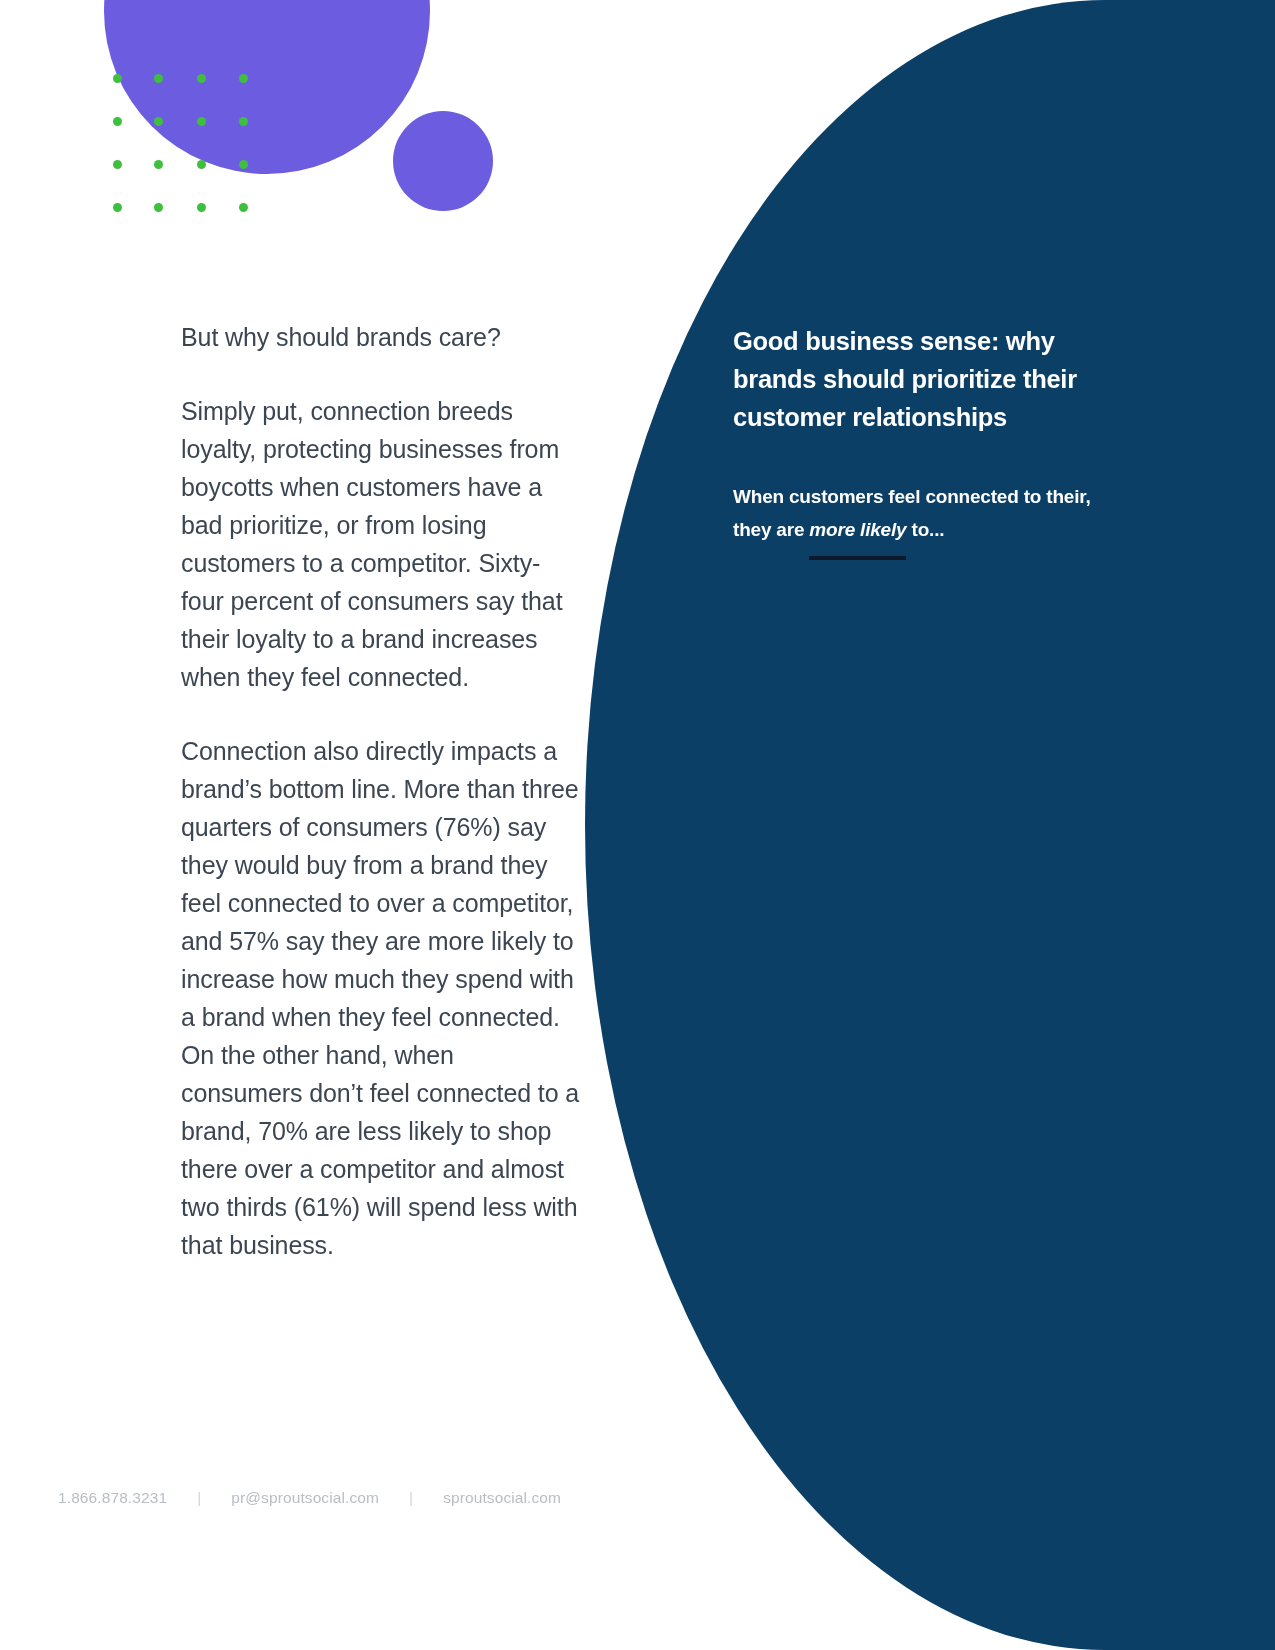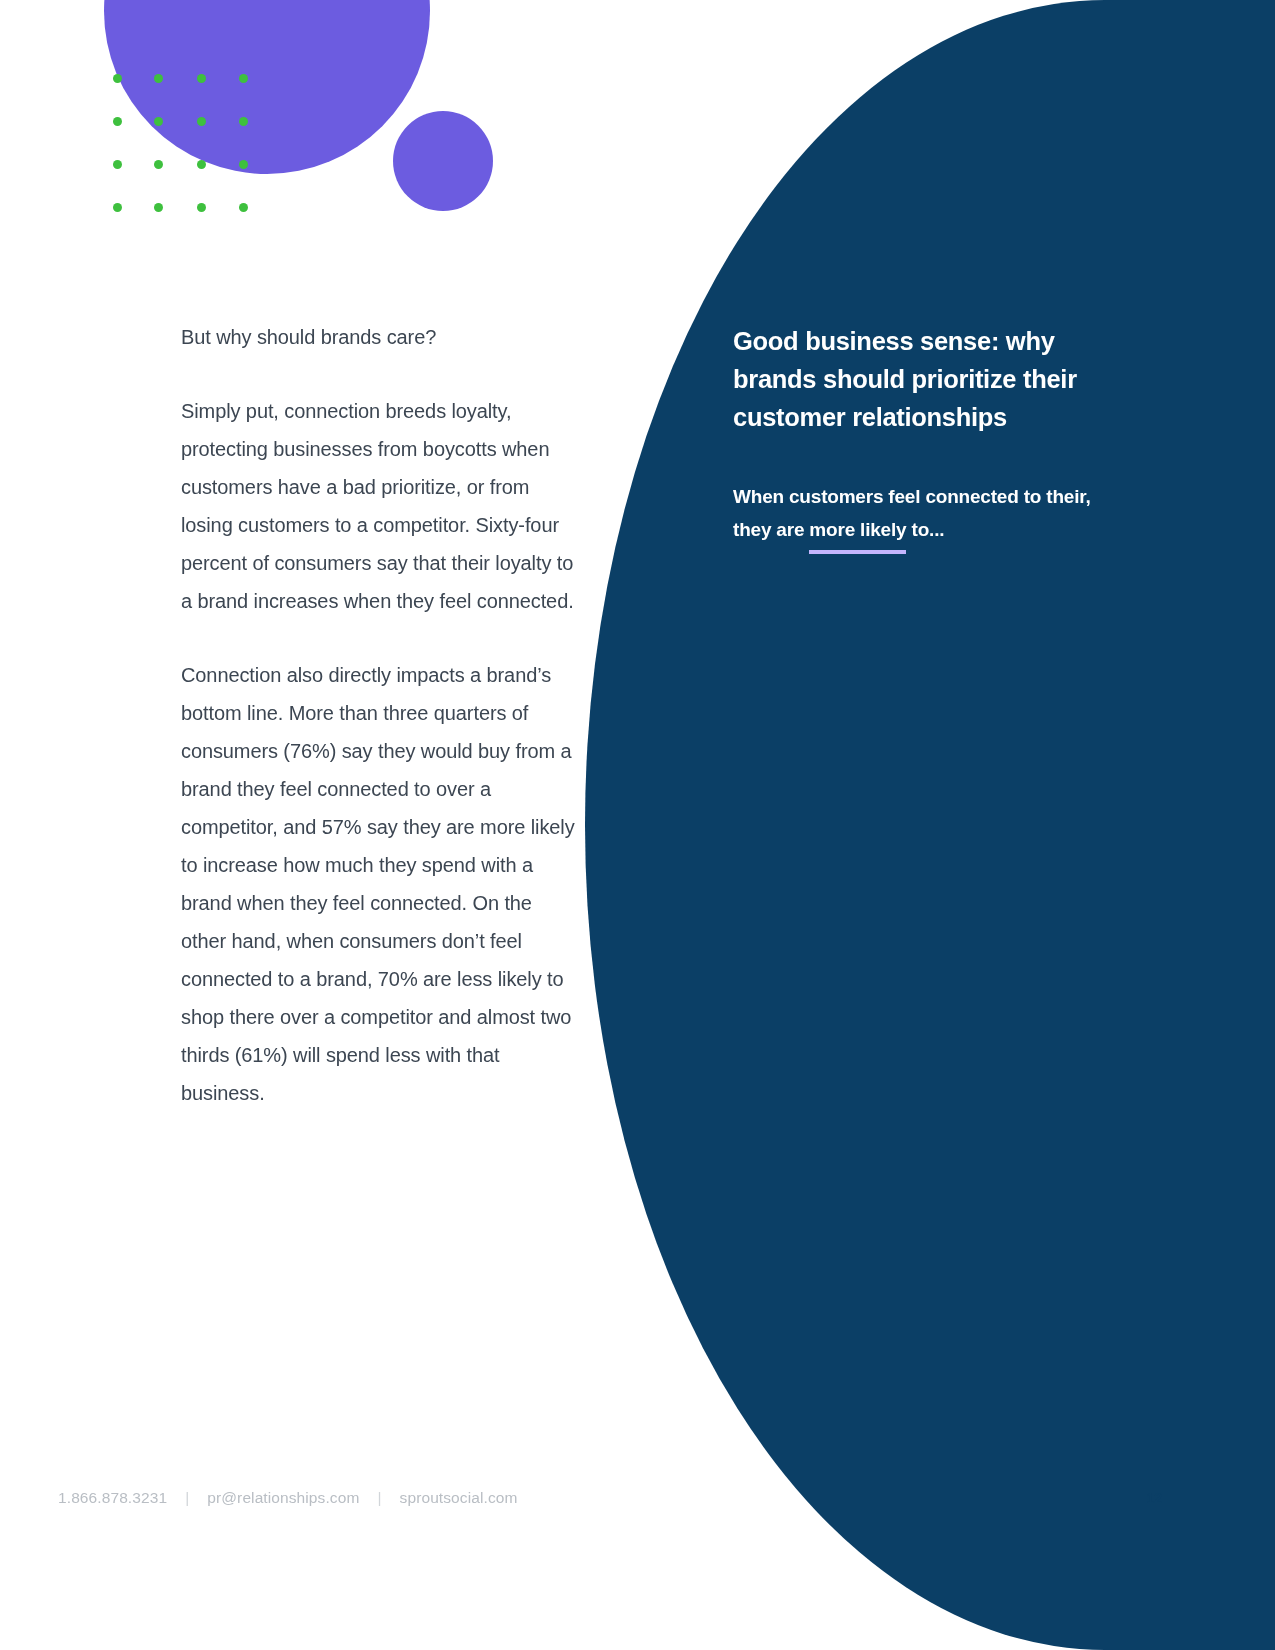--- a/index.html
+++ b/index.html
@@ -68,21 +68,21 @@
   }
 
   
   .left-col {
     position: absolute;
     left: 181px;
     top: 318px;
     width: 400px;
   }
   .body-p {
-    font-size: 20px;
+    font-size: 25px;
     line-height: 38px;
     color: #3c4652;
     letter-spacing: -0.1px;
   }
   .body-p + .body-p { margin-top: 36px; }
 
   
   .panel-inner {
     position: absolute;
     left: 733px;
@@ -106,35 +106,36 @@
     top: 480px;
     left: 0;
     width: 400px;
     font-size: 19px;
     line-height: 33px;
     font-weight: bold;
     color: #ffffff;
     letter-spacing: -0.2px;
   }
   .panel-sub .ul {
-    border-bottom: 4px solid #c4b5fd;
-    padding-bottom: 10px;
+    border-bottom: 4px solid #0f172a;
+    padding-bottom: 16px;
+    font-style: italic;
   }
 
   
   .footer {
     position: absolute;
     left: 58px;
     top: 1489px;
     font-size: 15.5px;
     color: #b9bec4;
     letter-spacing: 0.1px;
     display: flex;
     align-items: center;
-    gap: 18px;
+    gap: 30px;
   }
   .footer .sep { color: #d2d6da; }
   .page-num {
     position: absolute;
     right: 113px;
     top: 1490px;
     font-size: 14px;
     font-weight: bold;
     color: #0b3f66;
   }
@@ -177,19 +178,19 @@
 
     <h2 class="panel-title">Good business sense: why brands should prioritize their customer relationships</h2>
 
     <p class="panel-sub"><span>When customers feel connected to their, they are </span><span class="ul">more likely</span><span> to...</span></p>
 
   </div>
 
   <div class="footer">
     <span>1.866.878.3231</span>
     <span class="sep">|</span>
-    <span>pr@relationships.com</span>
+    <span>pr@sproutsocial.com</span>
     <span class="sep">|</span>
     <span>sproutsocial.com</span>
   </div>
   <div class="page-num">12</div>
 
 </div>
 
 </body></html>

